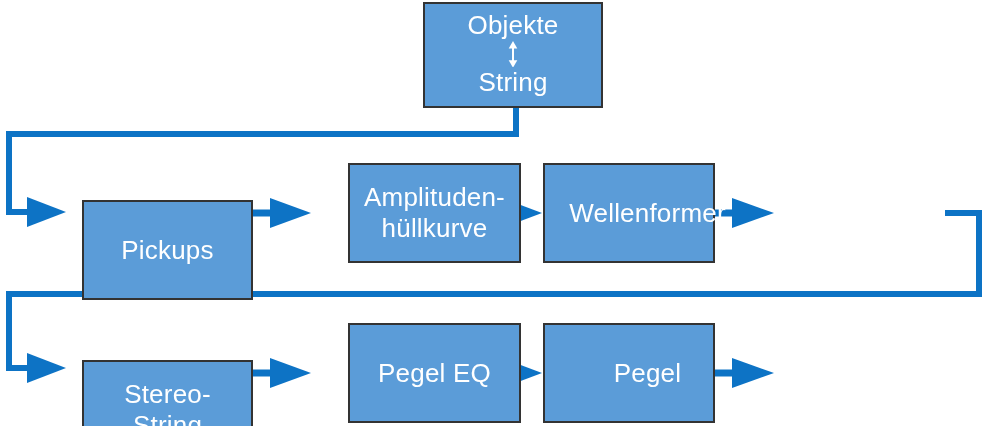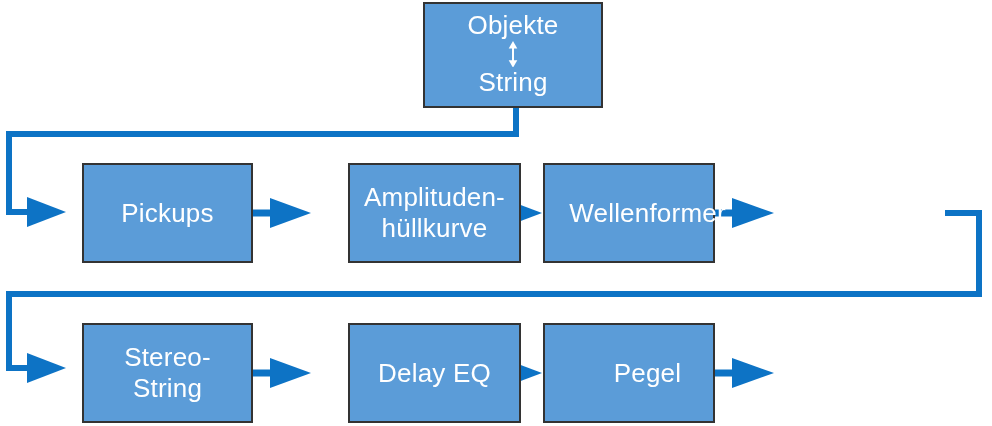--- a/index.html
+++ b/index.html
@@ -53,21 +53,21 @@
     font-size: 26px;
   }
   .updown-icon {
     display: block;
     height: 34px;
     width: 16px;
   }
   
   .r1 { top: 163px; height: 100px; }
   .r2 { top: 323px; height: 100px; }
-  .c1 { left: 82px;  width: 171px; }
+  .c1 { left: 82px;  width: 171px; margin-top: 37px; }
   .c2 { left: 312px; width: 173px; margin-left: 36px; }
   .c3 { left: 543px; width: 172px; padding-left: 37px; }
   .c4 { left: 775px; width: 173px; }
 </style>
 </head>
 <body>
 
 <div class="canvas">
 
   <svg class="connector-layer" width="992" height="426" viewBox="0 0 992 426" xmlns="http://www.w3.org/2000/svg">
@@ -116,19 +116,19 @@
   </div>
   <div class="node r1 c3">
     <span class="node-label">Wellenformer</span>
   </div>
 
   <div class="node r2 c1">
     <span class="node-label">Stereo-
 String</span>
   </div>
   <div class="node r2 c2">
-    <span class="node-label">Delay EQ</span>
+    <span class="node-label">Pegel EQ</span>
   </div>
   <div class="node r2 c3">
     <span class="node-label">Pegel</span>
   </div>
 
 </div>
 
 </body></html>

